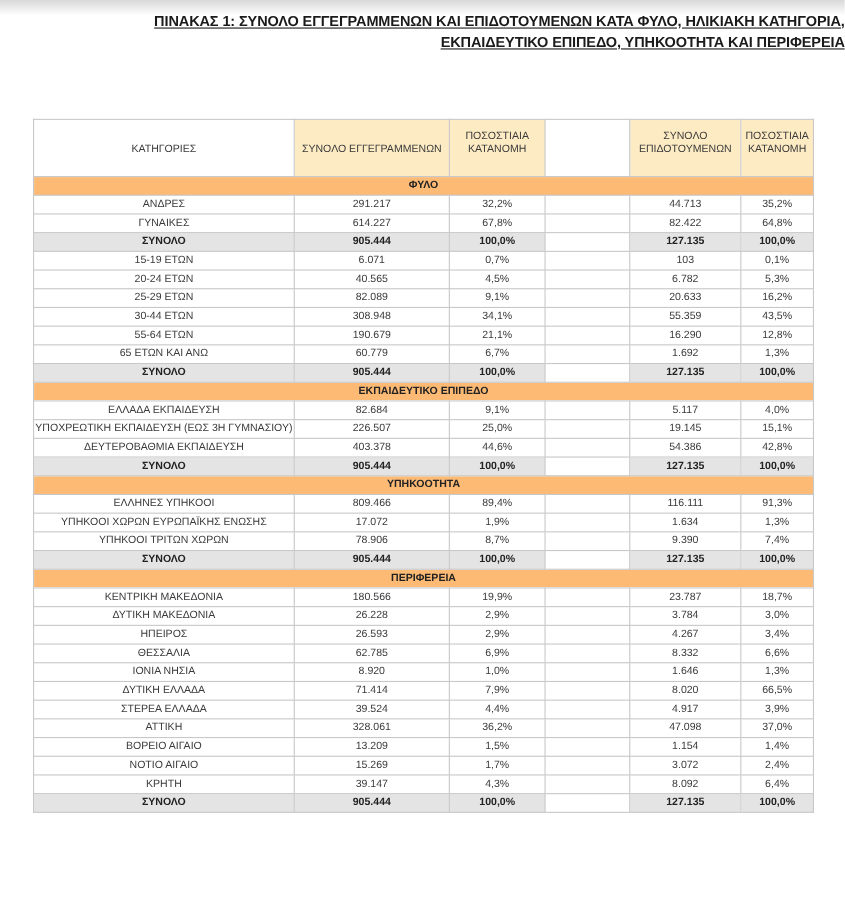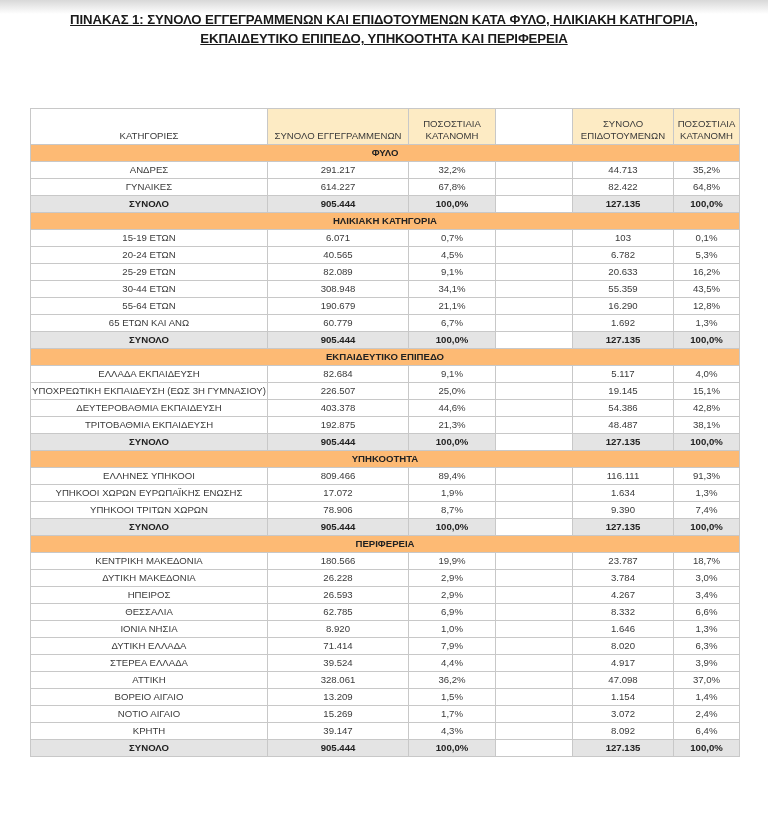--- a/index.html
+++ b/index.html
@@ -9,35 +9,35 @@
     font-family: "Liberation Sans", sans-serif;
     color: #333;
     position: relative;
   }
   .topshade {
     position: absolute; left: 0; top: 0; width: 768px; height: 14px;
     background: linear-gradient(#d8d8d8, #ffffff);
   }
   .title {
     position: absolute; left: 0; top: 10px; width: 768px;
-    text-align: center; font-weight: bold; font-size: 13.2px;
+    text-align: right; font-weight: bold; font-size: 13.2px;
     line-height: 19px; color: #1a1a1a; text-decoration: underline;
     letter-spacing: -0.1px;
   }
   table {
     position: absolute; left: 30px; top: 108px;
     border-collapse: collapse; table-layout: fixed;
     width: 709px; font-size: 9.6px;
   }
   td {
     border: 1px solid #c8c8c8; padding: 0; text-align: center;
     height: 16px; line-height: 16px; white-space: nowrap; overflow: hidden;
     color: #3a3a3a;
   }
-  tr.head td { height: 33px; line-height: 12px; vertical-align: bottom; padding-bottom: 2px; }
+  tr.head td { height: 33px; line-height: 12px; vertical-align: bottom; padding-bottom: 18px; }
   tr.head td.yellow { background: #fdebc4; }
   tr.head td.cat { vertical-align: bottom; }
   tr.section td { font-weight: bold; color: #222; background: #fdba74; }
   tr.total td { background: #e4e4e4; font-weight: bold; color: #222; }
   tr.total td.blank { background: #fff; }
   .c0 { width: 237px; } .c1 { width: 141px; } .c2 { width: 87px; }
   .c3 { width: 77px; } .c4 { width: 101px; } .c5 { width: 66px; }
 </style>
 </head>
 <body>
@@ -95,23 +95,20 @@
         <td>64,8%</td>
       </tr>
       <tr class="total">
         <td>ΣΥΝΟΛΟ</td>
         <td>905.444</td>
         <td>100,0%</td>
         <td class="blank"></td>
         <td>127.135</td>
         <td>100,0%</td>
       </tr>
-      <tr class="section">
-        <td colspan="6">ΗΛΙΚΙΑΚΗ ΚΑΤΗΓΟΡΙΑ</td>
-      </tr>
       <tr>
         <td>15-19 ΕΤΩΝ</td>
         <td>6.071</td>
         <td>0,7%</td>
         <td class="blank"></td>
         <td>103</td>
         <td>0,1%</td>
       </tr>
       <tr>
         <td>20-24 ΕΤΩΝ</td>
@@ -181,28 +178,20 @@
         <td>15,1%</td>
       </tr>
       <tr>
         <td>ΔΕΥΤΕΡΟΒΑΘΜΙΑ ΕΚΠΑΙΔΕΥΣΗ</td>
         <td>403.378</td>
         <td>44,6%</td>
         <td class="blank"></td>
         <td>54.386</td>
         <td>42,8%</td>
       </tr>
-      <tr>
-        <td>ΤΡΙΤΟΒΑΘΜΙΑ ΕΚΠΑΙΔΕΥΣΗ</td>
-        <td>192.875</td>
-        <td>21,3%</td>
-        <td class="blank"></td>
-        <td>48.487</td>
-        <td>38,1%</td>
-      </tr>
       <tr class="total">
         <td>ΣΥΝΟΛΟ</td>
         <td>905.444</td>
         <td>100,0%</td>
         <td class="blank"></td>
         <td>127.135</td>
         <td>100,0%</td>
       </tr>
       <tr class="section">
         <td colspan="6">ΥΠΗΚΟΟΤΗΤΑ</td>
@@ -281,21 +270,21 @@
         <td class="blank"></td>
         <td>1.646</td>
         <td>1,3%</td>
       </tr>
       <tr>
         <td>ΔΥΤΙΚΗ ΕΛΛΑΔΑ</td>
         <td>71.414</td>
         <td>7,9%</td>
         <td class="blank"></td>
         <td>8.020</td>
-        <td>6,3%</td>
+        <td>66,5%</td>
       </tr>
       <tr>
         <td>ΣΤΕΡΕΑ ΕΛΛΑΔΑ</td>
         <td>39.524</td>
         <td>4,4%</td>
         <td class="blank"></td>
         <td>4.917</td>
         <td>3,9%</td>
       </tr>
       <tr>

